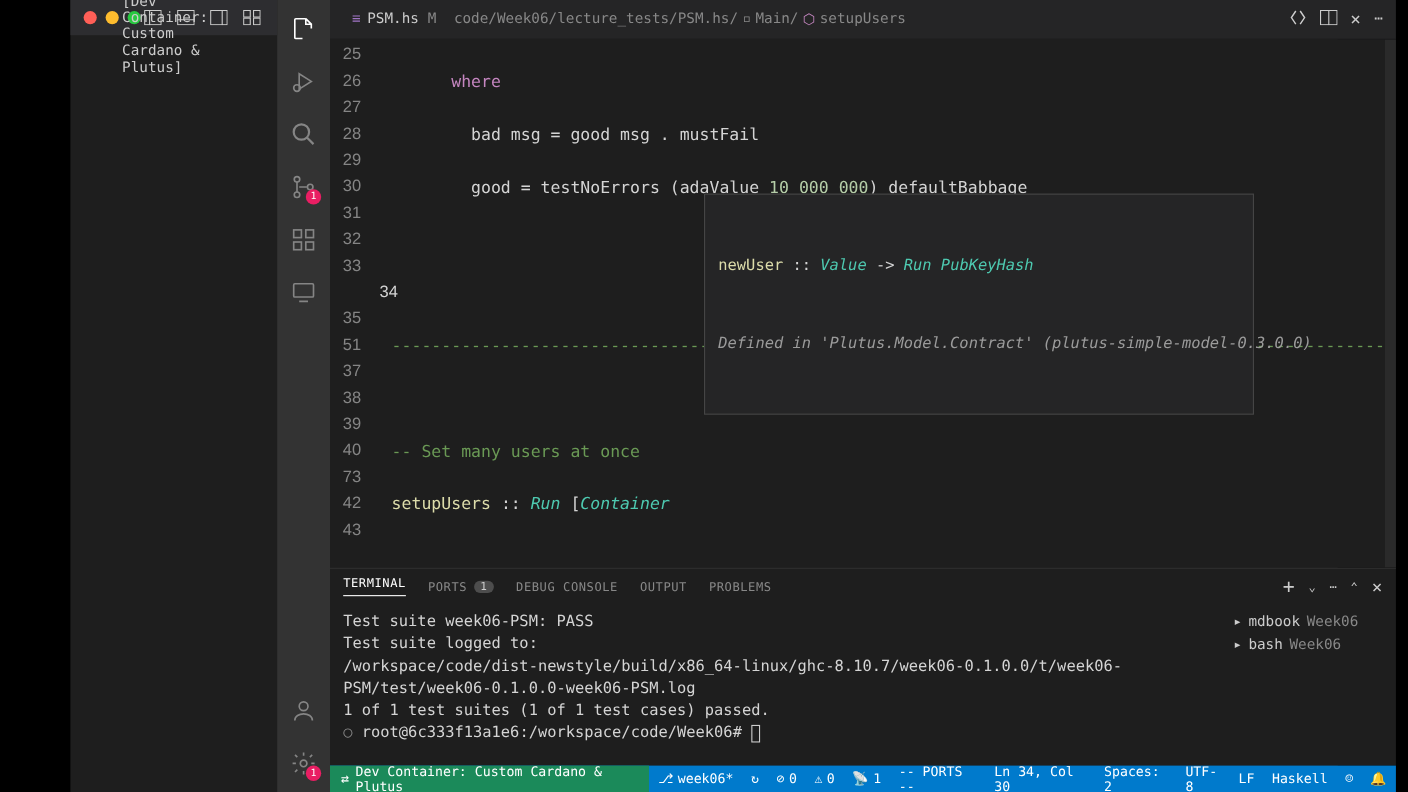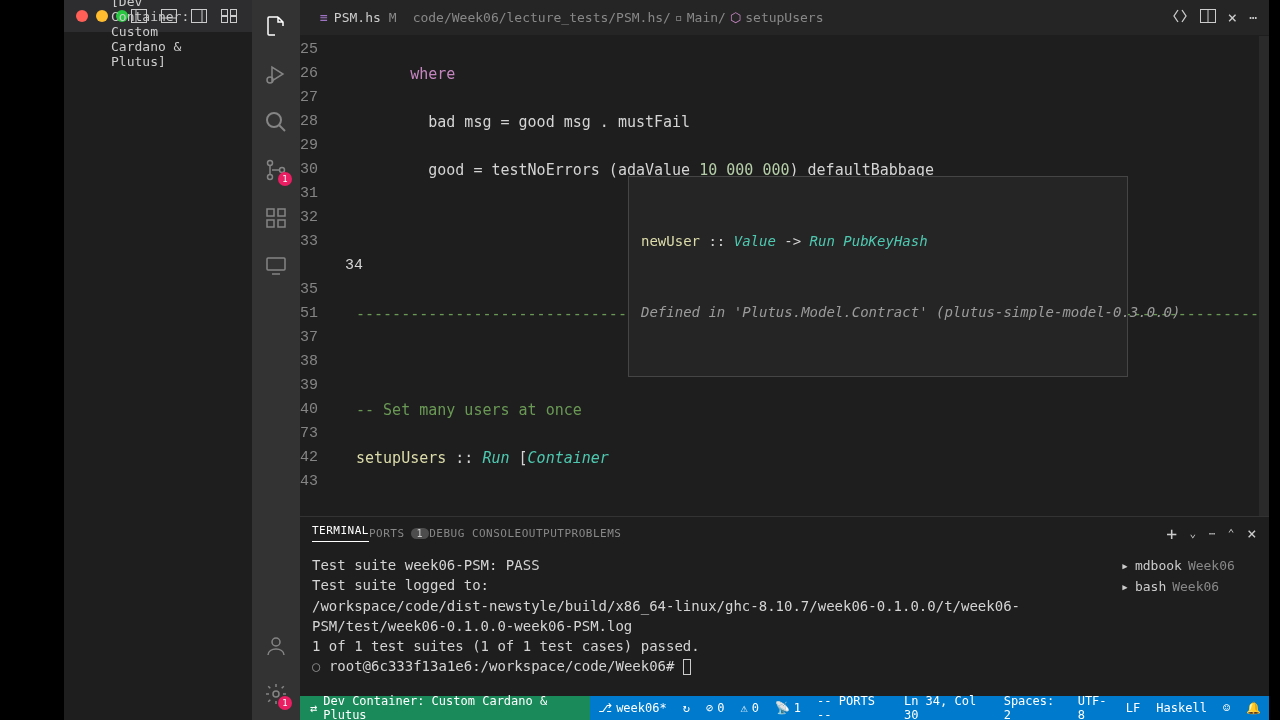--- a/index.html
+++ b/index.html
@@ -19,29 +19,29 @@
 .badge { position: absolute; bottom: -2px; right: -2px; width: 14px; height: 14px; background: #e91e63; border-radius: 50%; font-size: 9px; color: #fff; display: flex; align-items: center; justify-content: center; }
 .act-bot { margin-top: auto; margin-bottom: 12px; display: flex; flex-direction: column; gap: 20px; align-items: center; }
 .content { flex: 1; display: flex; flex-direction: column; min-width: 0; }
 .tabs { height: 36px; background: #252526; display: flex; align-items: center; padding: 0 12px; border-bottom: 1px solid #1e1e1e; }
 .tab { display: flex; align-items: center; gap: 6px; padding: 0 8px; color: #ccc; font-size: 13px; }
 .tab-icon { color: #a074c4; }
 .tab-mod { color: #888; margin-left: 2px; }
 .bc { color: #888; font-size: 13px; margin-left: 8px; display: flex; align-items: center; gap: 4px; }
 .tabs-r { margin-left: auto; display: flex; gap: 12px; color: #ccc; align-items: center; }
 .editor { flex: 1; display: flex; overflow: hidden; background: #1e1e1e; position: relative; }
-.gutter { width: 56px; text-align: left; padding-right: 16px; color: #858585; font-size: 15px; line-height: 24px; padding-top: 2px; font-family: Liberation Mono, monospace; }
+.gutter { width: 56px; text-align: center; padding-right: 16px; color: #858585; font-size: 15px; line-height: 24px; padding-top: 2px; font-family: Liberation Sans, sans-serif; }
 .gutter div.cur { color: #d4d4d4; margin-left: 45px; }
 .code { flex: 1; color: #d4d4d4; font-size: 15px; line-height: 24px; padding-top: 2px; font-family: Menlo, monospace; white-space: pre; position: relative; }
 .kw { color: #c586c0; } .num { color: #b5cea8; } .typ { color: #4ec9b0; } .fn { color: #dcdcaa; } .cmt { color: #6a9955; }
-.hover { position: absolute; left: 272px; top: 140px; width: 500px; background: #252526; border: 1px solid #454545; padding: 8px 12px; font-size: 14px; line-height: 1.6; z-index: 10; }
+.hover { position: absolute; left: 284px; top: 140px; width: 500px; background: #252526; border: 1px solid #454545; padding: 8px 12px; font-size: 14px; line-height: 1.6; z-index: 10; }
 .hover .sig { color: #d4d4d4; }
 .hover .def { color: #9b9b9b; font-style: italic; margin-top: 4px; }
 .panel { height: 180px; background: #1e1e1e; border-top: 1px solid #333; display: flex; flex-direction: column; }
-.ptabs { height: 32px; display: flex; align-items: center; padding: 0 12px; color: #888; font-size: 11px; letter-spacing: 0.5px; }
+.ptabs { height: 32px; display: flex; align-items: center; padding: 0 12px; gap: 20px; color: #888; font-size: 11px; letter-spacing: 0.5px; }
 .ptab { display: flex; align-items: center; gap: 6px; cursor: pointer; }
 .ptab.active { color: #fff; border-bottom: 1px solid #fff; padding-bottom: 4px; }
 .ptab .ct { background: #4d4d4d; color: #ccc; border-radius: 8px; padding: 0 6px; font-size: 10px; }
 .ptabs-r { margin-left: auto; display: flex; gap: 12px; color: #ccc; align-items: center; }
 .pbody { flex: 1; display: flex; }
 .term { flex: 1; padding: 6px 12px; color: #d4d4d4; font-family: Menlo, monospace; font-size: 14px; line-height: 1.45; white-space: pre-wrap; overflow: hidden; }
 .termside { width: 160px; padding: 6px 12px; color: #ccc; font-size: 13px; }
 .tsi { display: flex; align-items: center; gap: 6px; padding: 3px 0; }
 .status { height: 24px; background: #007acc; display: flex; align-items: center; color: #fff; font-size: 12px; }
 .status .remote { background: #1b8a5a; height: 100%; display: flex; align-items: center; padding: 0 10px; gap: 6px; }

